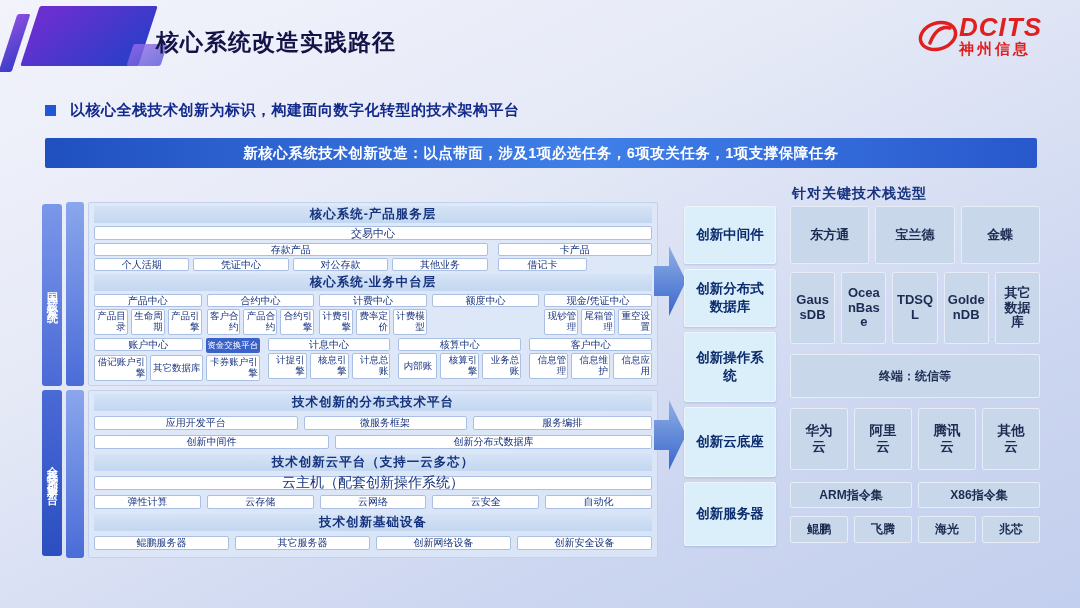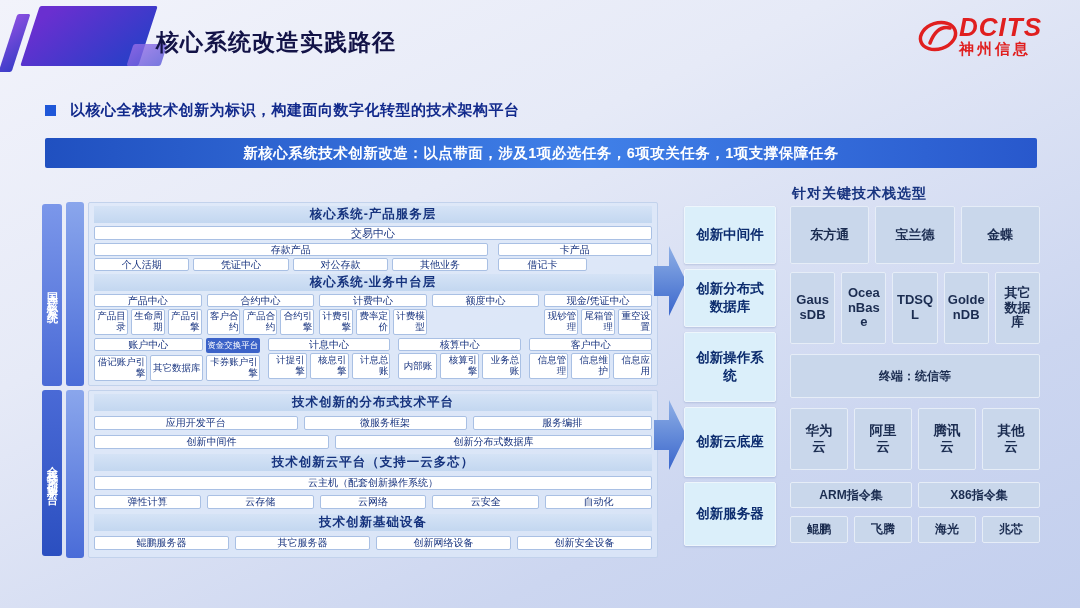--- a/index.html
+++ b/index.html
@@ -218,21 +218,21 @@
     <div class="hrow g6">
       <div class="wbox h14" style="flex:1.25">应用开发平台</div>
       <div class="wbox h14 f1">微服务框架</div>
       <div class="wbox h14" style="flex:1.1">服务编排</div>
     </div>
     <div class="hrow g6">
       <div class="wbox h14" style="flex:.85">创新中间件</div>
       <div class="wbox h14" style="flex:1.15">创新分布式数据库</div>
     </div>
     <div class="band">技术创新云平台（支持一云多芯）</div>
-    <div class="wbox h14" style="font-size:10px">云主机（配套创新操作系统）</div>
+    <div class="wbox h14" style="font-size:14px">云主机（配套创新操作系统）</div>
     <div class="hrow g6">
       <div class="wbox h14 f1">弹性计算</div>
       <div class="wbox h14 f1">云存储</div>
       <div class="wbox h14 f1">云网络</div>
       <div class="wbox h14 f1">云安全</div>
       <div class="wbox h14 f1">自动化</div>
     </div>
     <div class="band">技术创新基础设备</div>
     <div class="hrow g6">
       <div class="wbox h14 f1">鲲鹏服务器</div>

